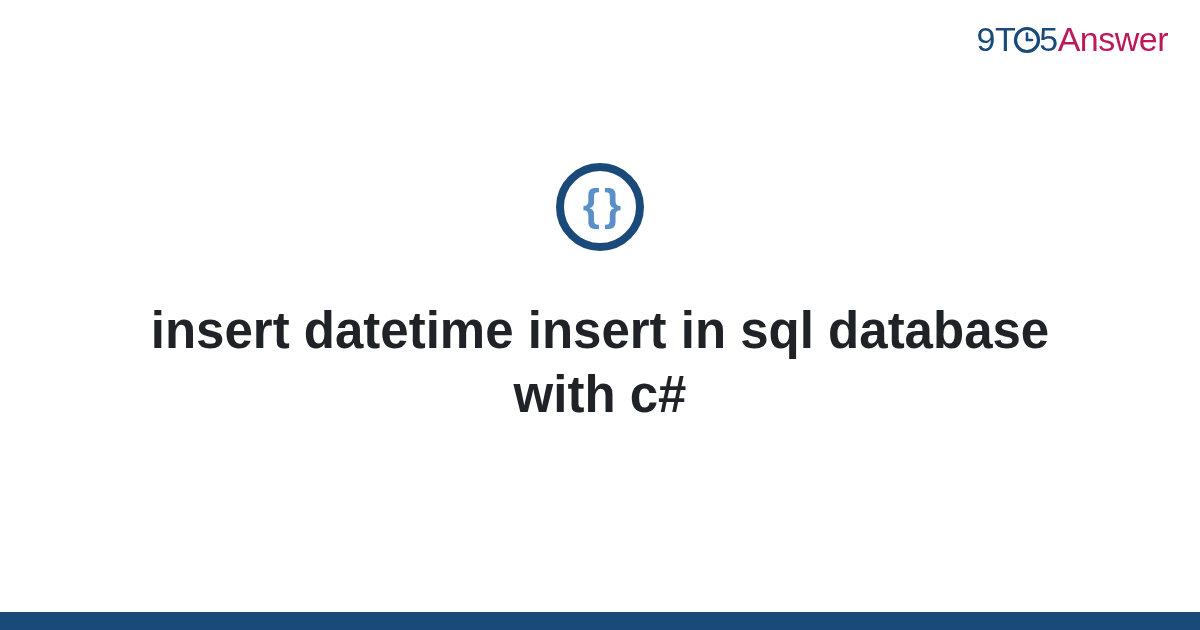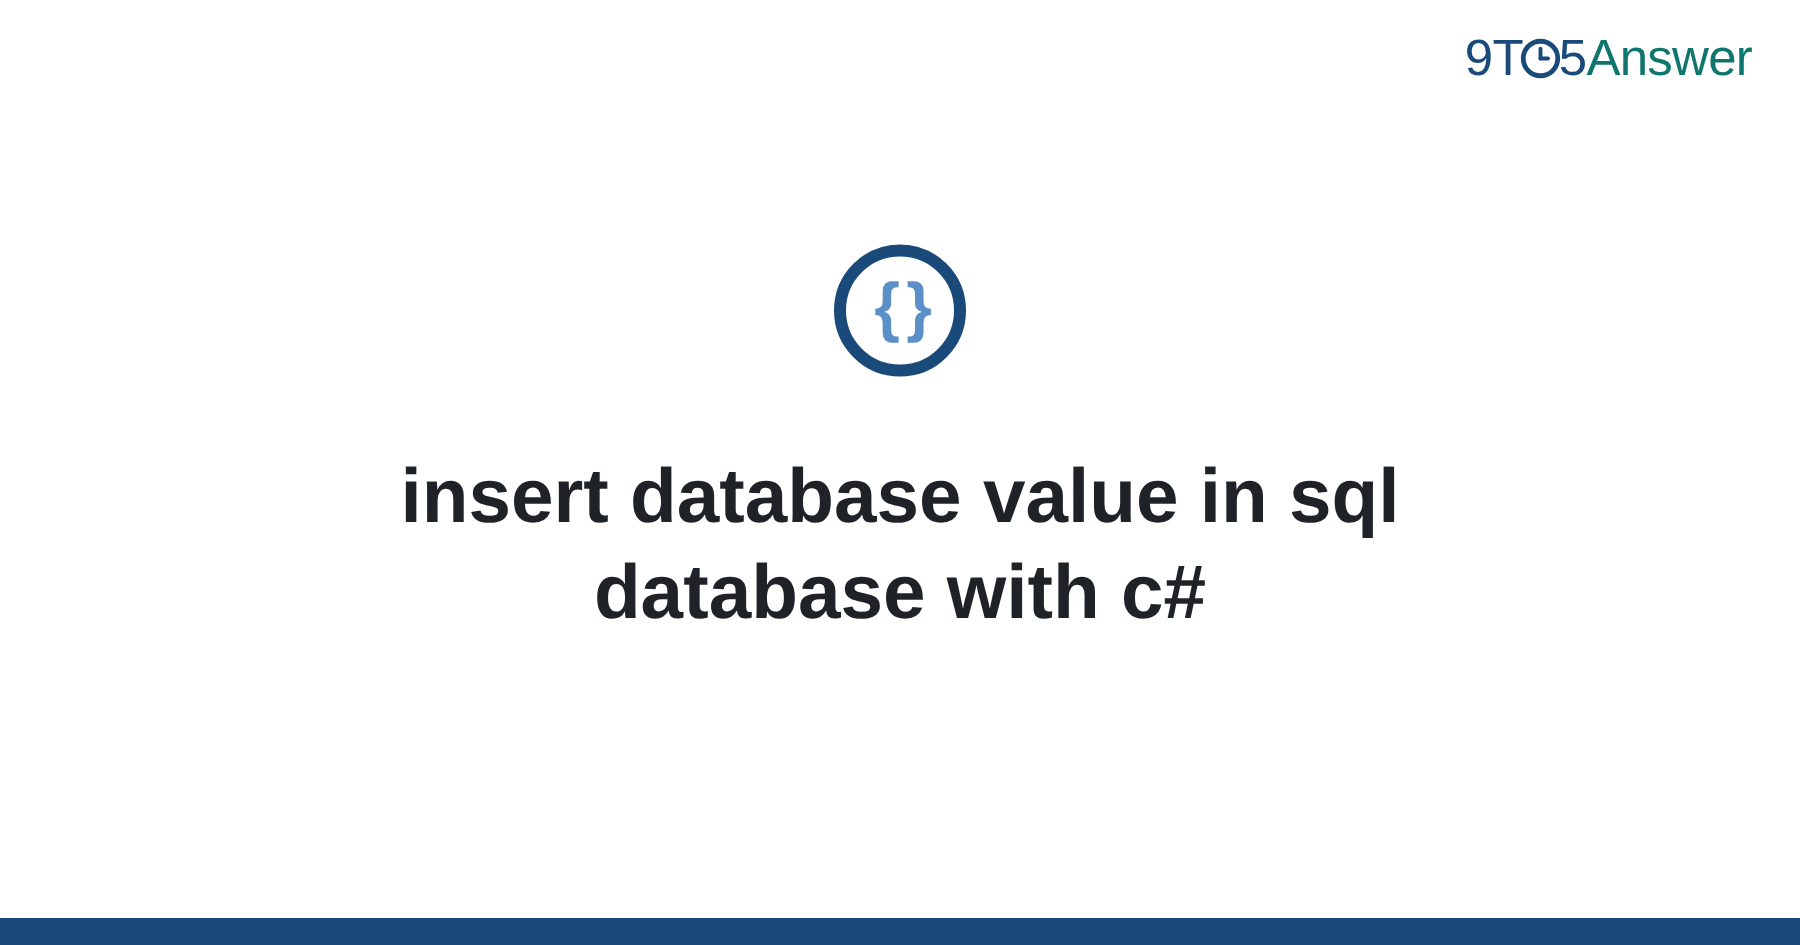--- a/index.html
+++ b/index.html
@@ -39,21 +39,21 @@
       align-items: center;
       margin: 0 -2px;
       position: relative;
       top: 3px;
     }
     .logo .five {
       color: #1a4a7a;
       font-weight: 500;
     }
     .logo .answer {
-      color: #0f766e;
+      color: #be185d;
       font-weight: 400;
     }
     .content {
       position: absolute;
       top: 0;
       left: 0;
       right: 0;
       bottom: 0;
       display: flex;
       flex-direction: column;
@@ -111,16 +111,16 @@
     </svg>
   </span>
   <span class="five">5</span>
   <span class="answer">Answer</span>
 </div>
 
 <div class="content">
   <div class="icon-circle">
     <span class="icon-braces">{ }</span>
   </div>
-  <h1 class="title">insert database value in sql database with c#</h1>
+  <h1 class="title">insert datetime insert in sql database with c#</h1>
 </div>
 
 <div class="footer-bar"></div>
 
 </body></html>

